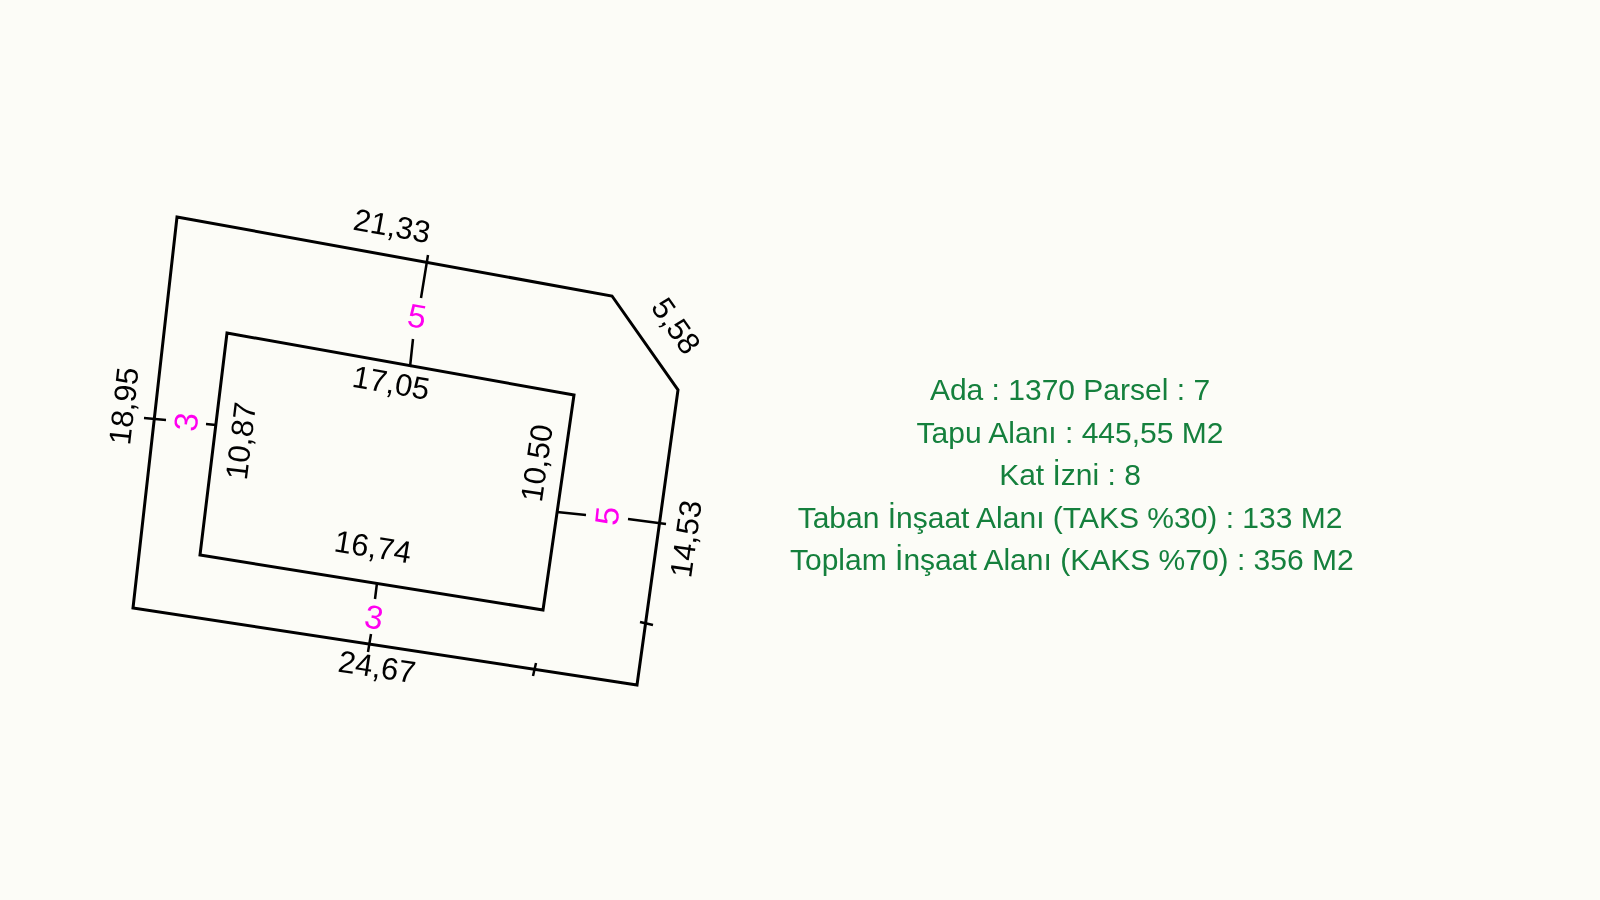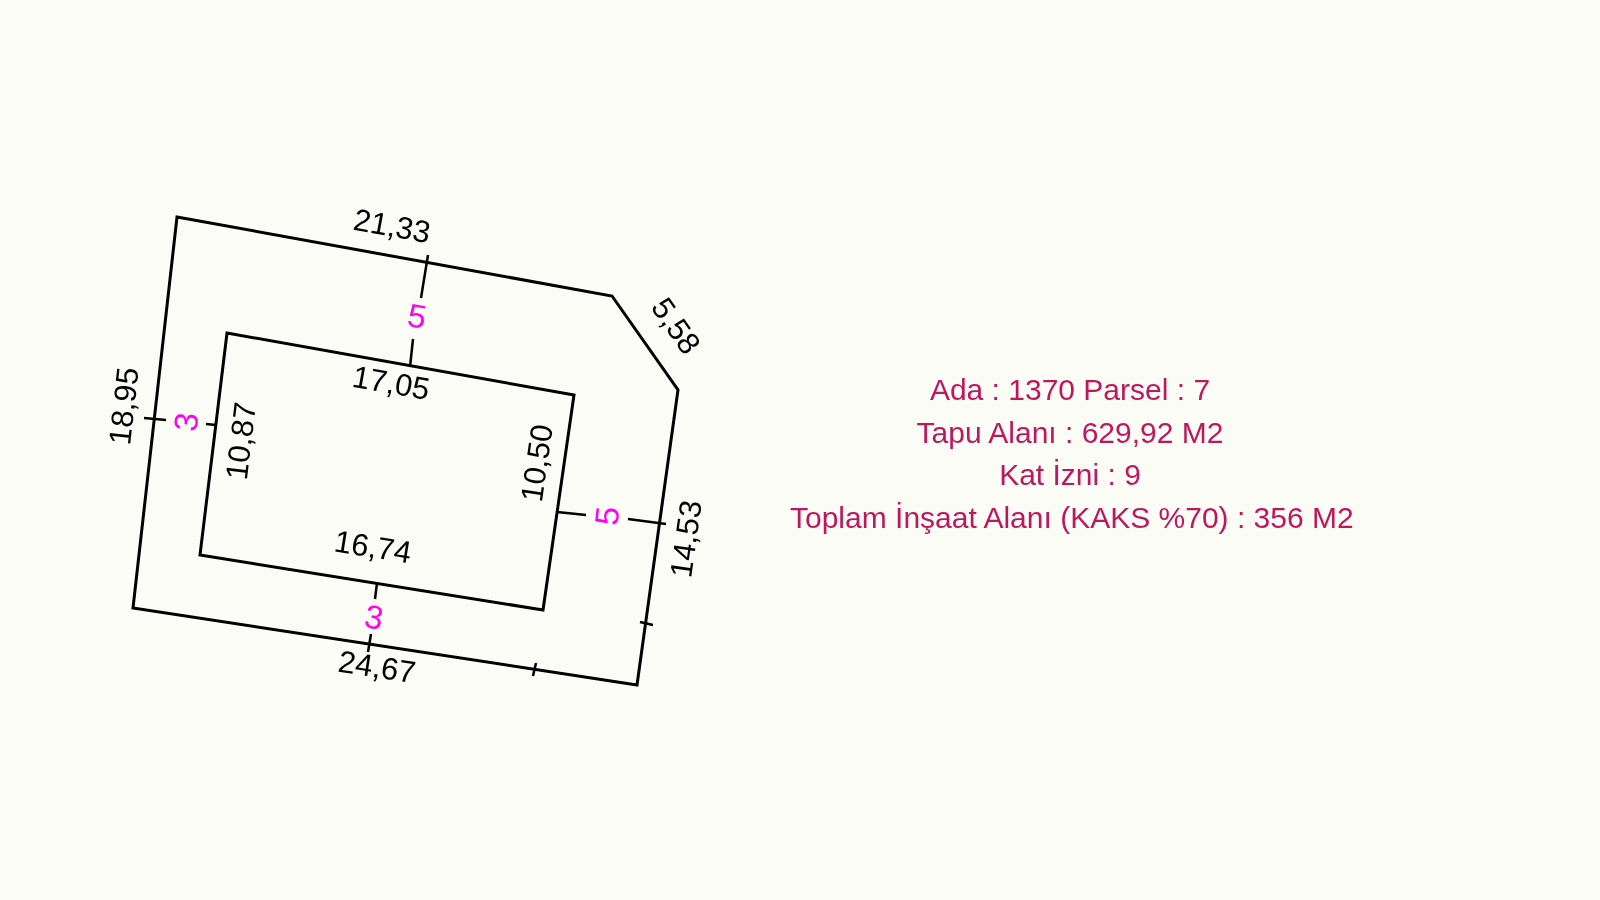--- a/index.html
+++ b/index.html
@@ -33,21 +33,21 @@
     fill: #ff00f0;
   }
   .info-panel {
     position: absolute;
     left: 790px;
     top: 369px;
     width: 560px;
     text-align: center;
     font-size: 30px;
     line-height: 42.6px;
-    color: #be185d;
+    color: #15803d;
     white-space: nowrap;
   }
 </style>
 </head>
 <body>
 
 <div id="stage">
   <svg width="1600" height="900" viewBox="0 0 1600 900">
 
     <polygon points="177,217 612,296 678,390 637,685 133,608" fill="none" stroke="#000000" stroke-width="3" stroke-linejoin="miter"></polygon>
@@ -75,17 +75,18 @@
 
     <text class="setback" transform="translate(417,316) rotate(10)" text-anchor="middle" dominant-baseline="central">5</text>
     <text class="setback" transform="translate(186,422) rotate(-84)" text-anchor="middle" dominant-baseline="central">3</text>
     <text class="setback" transform="translate(607,516) rotate(-84)" text-anchor="middle" dominant-baseline="central">5</text>
     <text class="setback" transform="translate(374,617) rotate(10)" text-anchor="middle" dominant-baseline="central">3</text>
   </svg>
 
   
   <div class="info-panel">
     <div>Ada : 1370 Parsel : 7</div>
-    <div>Tapu Alanı : 629,92 M2</div>
-    <div>Kat İzni : 9</div>
+    <div>Tapu Alanı : 445,55 M2</div>
+    <div>Kat İzni : 8</div>
+    <div>Taban İnşaat Alanı (TAKS %30) : 133 M2</div>
     <div>Toplam İnşaat Alanı (KAKS %70) : 356 M2</div>
   </div>
 </div>
 
 </body></html>

